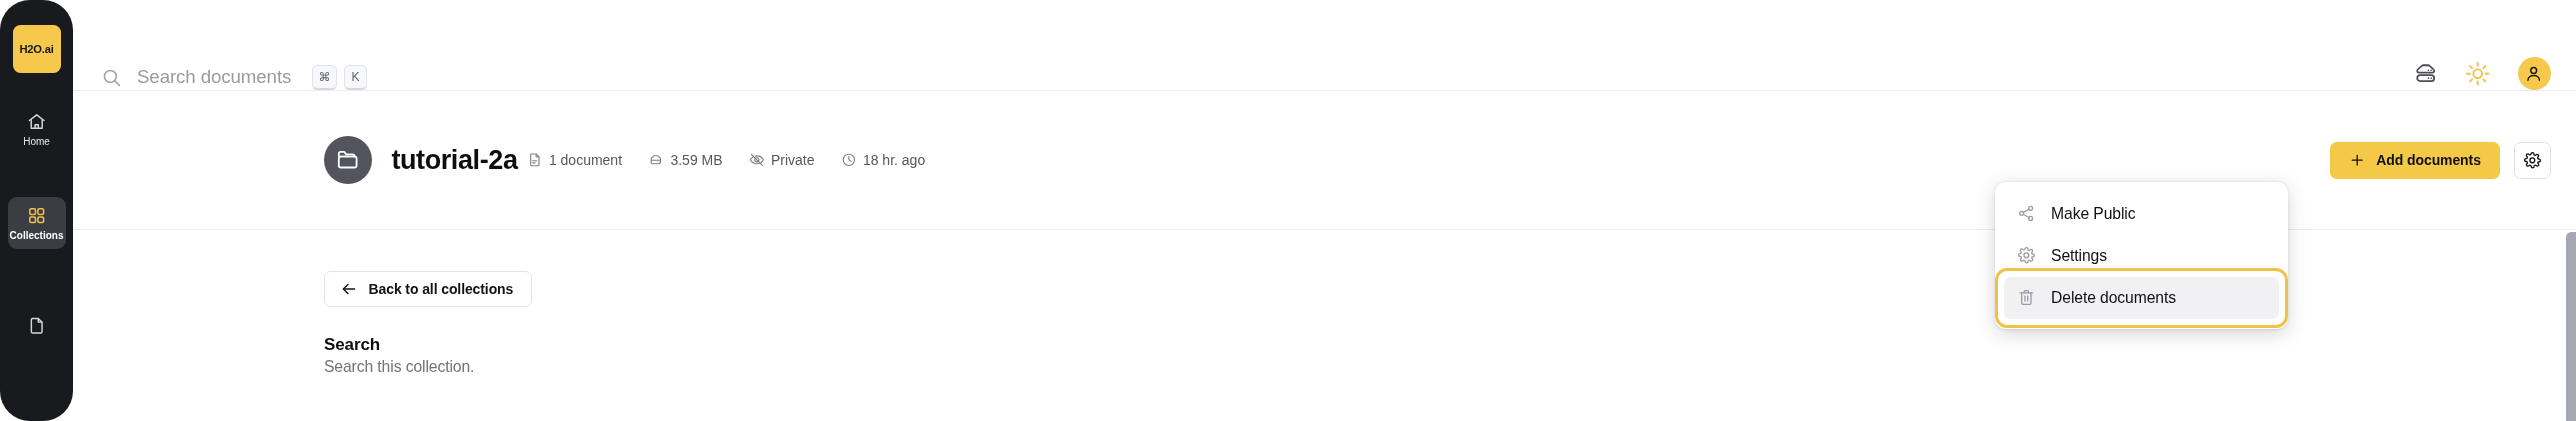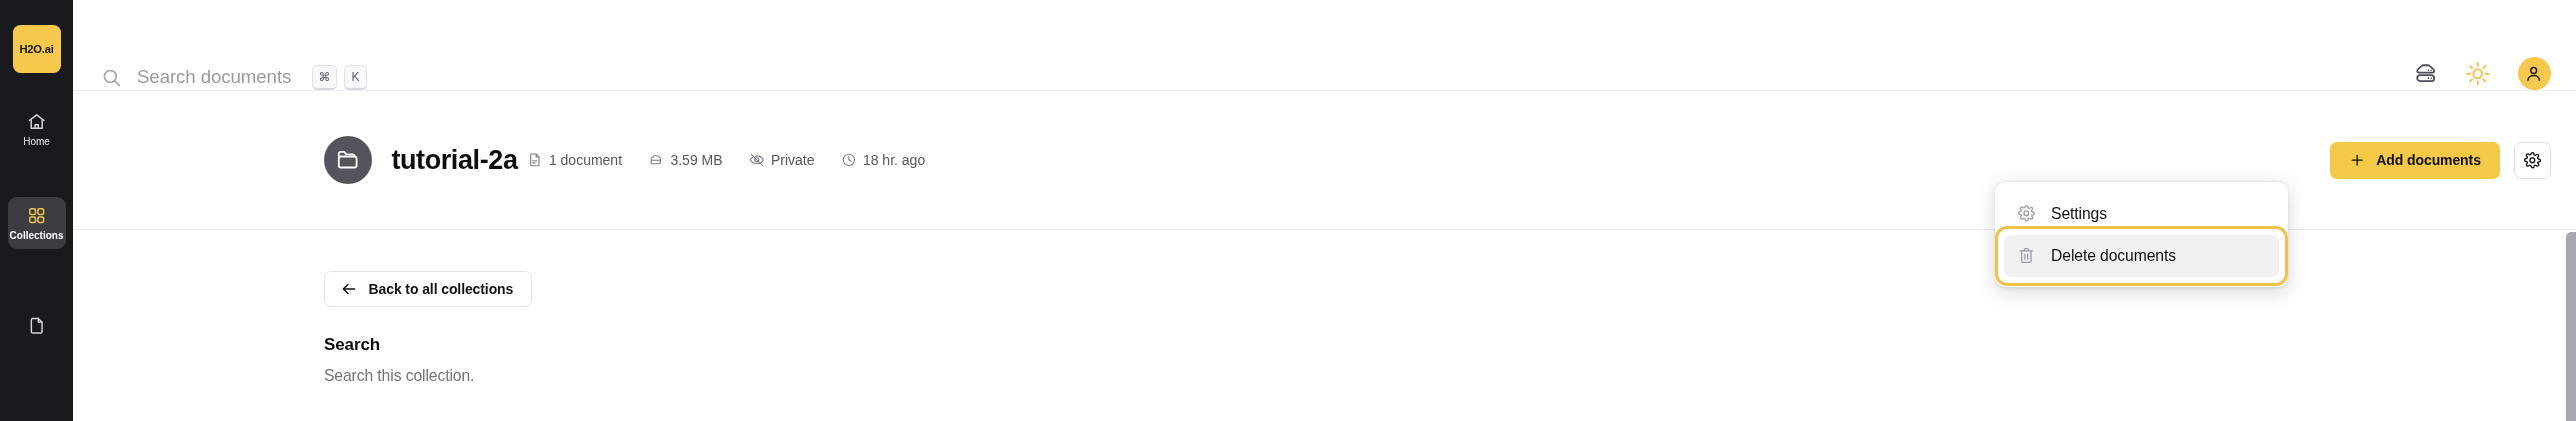--- a/index.html
+++ b/index.html
@@ -24,20 +24,21 @@
   
   .sidebar {
     width: 73px;
     height: 421px;
     background: #191a1d;
     flex: 0 0 73px;
     display: flex;
     flex-direction: column;
     align-items: center;
     padding-top: 25.4px;
+    border-radius: 30px;
   }
   .logo {
     width: 48px;
     height: 48px;
     border-radius: 7.5px;
     background: #f6c94d;
     display: flex;
     align-items: center;
     justify-content: center;
     color: #16161a;
@@ -242,21 +243,21 @@
     margin-top: 14px;
   }
   .section-title {
     margin-top: 28px;
     font-size: 17px;
     font-weight: bold;
     color: #0e0e11;
     letter-spacing: -0.1px;
   }
   .section-sub {
-    margin-top: 12px;
+    margin-top: 3px;
     font-size: 15.7px;
     color: #70717b;
     letter-spacing: -0.1px;
   }
 
   
   .menu {
     position: absolute;
     left: 1922px;
     top: 182px;
@@ -490,20 +491,31 @@
           </span>
           <span>Back to all collections</span>
         </button>
 
         <div class="section-title">Search</div>
         <div class="section-sub">Search this collection.</div>
       </div>
     </div>
 
     <div class="menu">
+      <div class="menu-item">
+        <span class="m-ico">
+          <svg class="m-ico" viewBox="0 0 24 24" fill="none" stroke="#9b9ca6" stroke-width="1.7" stroke-linecap="round" stroke-linejoin="round">
+            <circle cx="17.5" cy="5.5" r="2.5"></circle>
+            <circle cx="6" cy="12" r="2.5"></circle>
+            <circle cx="17.5" cy="18.5" r="2.5"></circle>
+            <path d="M8.2 10.8 15.3 6.7M8.2 13.2l7.1 4.1"></path>
+          </svg>
+        </span>
+        <span>Make Public</span>
+      </div>
 
       <div class="menu-item">
         <span class="m-ico">
           <svg class="m-ico" viewBox="0 0 24 24" fill="none" stroke="#9b9ca6" stroke-width="1.7" stroke-linecap="round" stroke-linejoin="round">
             <circle cx="12" cy="12" r="3.1"></circle>
             <path d="M19.1 14.3a1.5 1.5 0 0 0 .3 1.7l.05.05a1.85 1.85 0 1 1-2.6 2.6l-.05-.05a1.5 1.5 0 0 0-1.7-.3 1.5 1.5 0 0 0-.9 1.37v.13a1.85 1.85 0 1 1-3.7 0v-.07a1.5 1.5 0 0 0-.98-1.37 1.5 1.5 0 0 0-1.7.3l-.05.05a1.85 1.85 0 1 1-2.6-2.6l.05-.05a1.5 1.5 0 0 0 .3-1.7 1.5 1.5 0 0 0-1.37-.9H3.95a1.85 1.85 0 1 1 0-3.7h.07a1.5 1.5 0 0 0 1.37-.98 1.5 1.5 0 0 0-.3-1.7l-.05-.05a1.85 1.85 0 1 1 2.6-2.6l.05.05a1.5 1.5 0 0 0 1.7.3h.07a1.5 1.5 0 0 0 .9-1.37V3.95a1.85 1.85 0 1 1 3.7 0v.07a1.5 1.5 0 0 0 .9 1.37 1.5 1.5 0 0 0 1.7-.3l.05-.05a1.85 1.85 0 1 1 2.6 2.6l-.05.05a1.5 1.5 0 0 0-.3 1.7v.07a1.5 1.5 0 0 0 1.37.9h.13a1.85 1.85 0 1 1 0 3.7h-.07a1.5 1.5 0 0 0-1.37.9Z"></path>
           </svg>
         </span>
         <span>Settings</span>
       </div>

